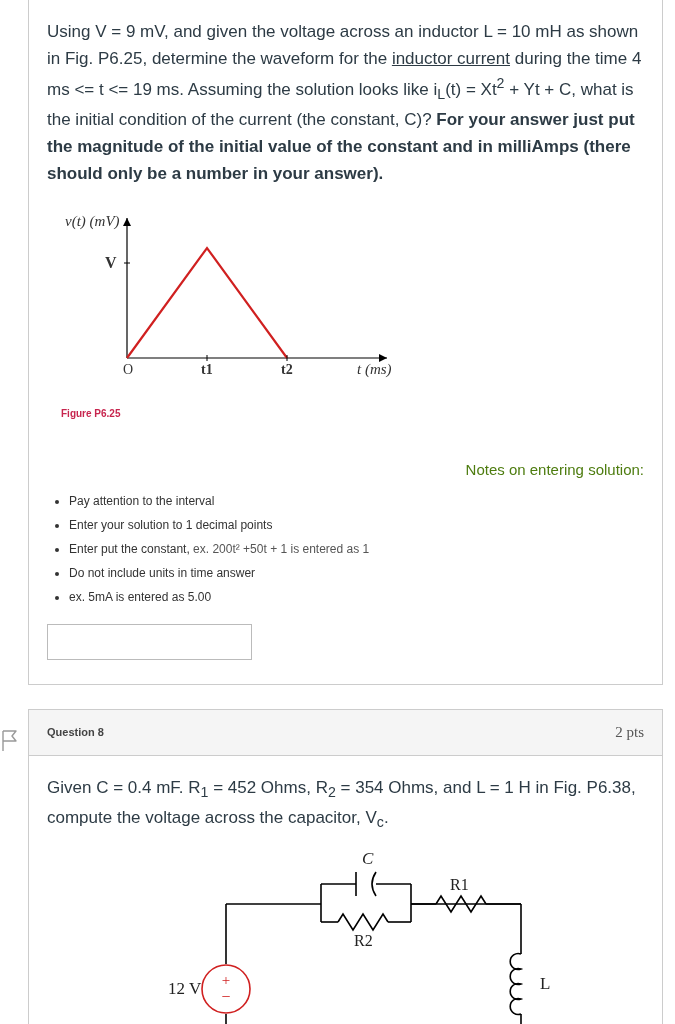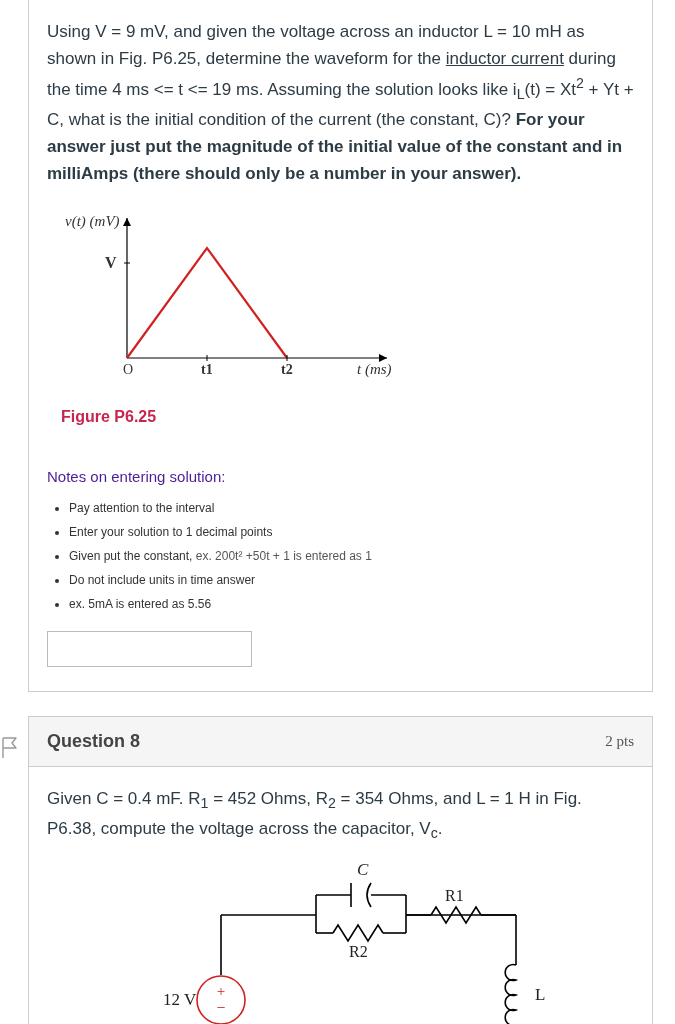--- a/index.html
+++ b/index.html
@@ -5,47 +5,47 @@
   * { box-sizing: border-box; margin: 0; padding: 0; }
   body {
     font-family: -apple-system, BlinkMacSystemFont, "Segoe UI", Helvetica, Arial, sans-serif;
     background: #fff;
     width: 675px;
     font-size: 16px;
     color: #2d3b45;
   }
   .question-card {
     border: 1px solid #ccc;
-    margin: 0 22px 24px 28px;
+    margin: 0 12px 24px 28px;
     position: relative;
   }
   .q-body { padding: 18px 18px 24px 18px; }
   .flag {
     position: absolute;
     left: -28px;
     top: 20px;
     width: 18px;
     height: 22px;
   }
   .flag svg { width: 18px; height: 22px; }
   .q-header {
     background: #f5f5f5;
     border-bottom: 1px solid #ccc;
     padding: 14px 18px;
     display: flex;
     justify-content: space-between;
     align-items: center;
   }
-  .q-title { font-weight: 700; color: #444; font-size: 18px; }
+  .q-title { font-weight: 700; color: #444; font-size: 11px; }
   .q-pts { color: #555; font-size: 15px; font-family: Liberation Serif, serif; }
   .para { line-height: 1.6; font-size: 17px; color: #2d3b45; }
   .para .ul { text-decoration: underline; }
   .para .b { font-weight: 700; }
-  .figlabel { color: #c7254e; font-size: 16px; margin-top: 6px; font-weight: 600; }
-  .notes-title { margin-top: 42px; font-size: 15px; color: #4c1d95; }
+  .figlabel { color: #c7254e; font-size: 10px; margin-top: 6px; font-weight: 600; }
+  .notes-title { margin-top: 42px; font-size: 15px; color: #4d7c0f; text-align: right; }
   ul.notes { margin: 14px 0 18px 22px; font-size: 12px; color: #333; }
   ul.notes li { margin-bottom: 6px; line-height: 1.5; }
   ul.notes li .ital { color: #555; }
   .answer-input {
     width: 205px;
     height: 36px;
     border: 1px solid #bbb;
     padding: 4px 8px;
     font-size: 15px;
   }
@@ -85,23 +85,23 @@
         <text x="234" y="166" font-size="14" fill="#333" font-weight="700">t2</text>
         <text x="310" y="166" font-size="15" fill="#333" font-style="italic">t (ms)</text>
       </svg>
       <div class="figlabel" style="margin-left:14px">Figure P6.25</div>
     </div>
 
     <p class="notes-title">Notes on entering solution:</p>
     <ul class="notes">
       <li>Pay attention to the interval</li>
       <li>Enter your solution to 1 decimal points</li>
-      <li><span>Given put the constant, </span><span class="ital">ex. 200t² +50t + 1 is entered as 1</span></li>
+      <li><span>Enter put the constant, </span><span class="ital">ex. 200t² +50t + 1 is entered as 1</span></li>
       <li>Do not include units in time answer</li>
-      <li class="ital">ex. 5mA is entered as 5.56</li>
+      <li class="ital">ex. 5mA is entered as 5.00</li>
     </ul>
 
     <input type="text" class="answer-input" style="">
   </div>
 </div>
 
 <div class="question-card">
   <div class="flag">
     <svg viewBox="0 0 18 22">
         <path d="M2 1 L2 21 M2 1 L15 1 L11 6 L15 11 L2 11" fill="none" stroke="#999" stroke-width="1.4" stroke-linejoin="round"></path>

